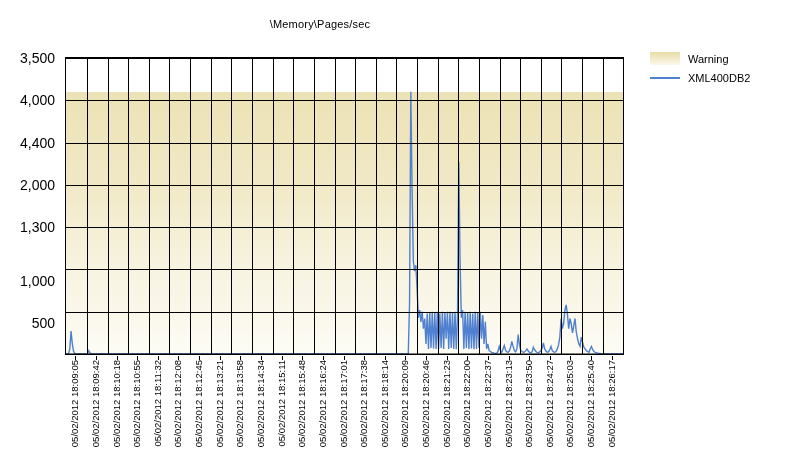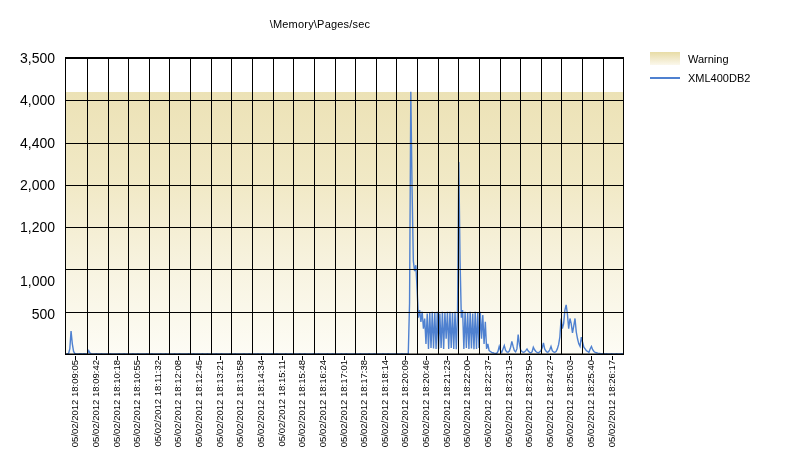--- a/index.html
+++ b/index.html
@@ -152,23 +152,23 @@
   }
 </style>
 </head>
 <body>
 
 <div id="root">
 
   <div id="chart-title">\Memory\Pages/sec</div>
 
   <div id="y-axis">
-      <div class="ylabel" style="top: 257px;">500</div>
+      <div class="ylabel" style="top: 266px;">500</div>
       <div class="ylabel" style="top: 224px;">1,000</div>
-      <div class="ylabel" style="top: 170.143px;">1,200</div>
+      <div class="ylabel" style="top: 170.143px;">1,300</div>
       <div class="ylabel" style="top: 127.857px;">2,000</div>
       <div class="ylabel" style="top: 85.5714px;">4,400</div>
       <div class="ylabel" style="top: 43.2857px;">4,000</div>
       <div class="ylabel" style="top: 1px;">3,500</div>
     </div>
 
   <div id="plot-area">
     <div id="warning-band" style="top: 33.8286px; height: 262.171px;"></div>
     <svg id="series-svg" width="557" height="296">
         <polyline points="0.00,295.83 1.26,295.75 2.53,295.58 3.79,290.93 5.05,273.17 6.32,285.85 7.58,293.46 8.84,295.58 10.10,295.75 11.37,295.83 12.63,295.83 13.89,295.66 15.16,295.75 16.42,295.83 17.68,295.66 18.95,295.75 20.21,295.83 21.47,295.58 22.73,292.62 24.00,295.15 25.26,295.75 26.52,295.83 27.79,295.92 29.05,295.83 30.31,295.75 31.58,295.83 32.84,295.92 34.10,295.83 35.37,295.75 36.63,295.83 37.89,295.92 39.15,295.83 40.42,295.83 41.68,295.92 42.94,295.83 44.21,295.75 45.47,295.83 46.73,295.92 48.00,295.83 49.26,295.83 50.52,295.92 51.78,295.83 53.05,295.75 54.31,295.83 55.57,295.92 56.84,295.83 58.10,295.75 59.36,295.83 60.63,295.92 61.89,295.83 63.15,295.83 64.41,295.92 65.68,295.83 66.94,295.75 68.20,295.83 69.47,295.92 70.73,295.83 71.99,295.75 73.26,295.83 74.52,295.92 75.78,295.83 77.05,295.83 78.31,295.92 79.57,295.83 80.83,295.75 82.10,295.83 83.36,295.92 84.62,295.83 85.89,295.75 87.15,295.83 88.41,295.92 89.68,295.83 90.94,295.83 92.20,295.92 93.46,295.83 94.73,295.75 95.99,295.83 97.25,295.92 98.52,295.83 99.78,295.75 101.04,295.83 102.31,295.92 103.57,295.83 104.83,295.83 106.10,295.92 107.36,295.83 108.62,295.75 109.88,295.83 111.15,295.92 112.41,295.83 113.67,295.75 114.94,295.83 116.20,295.92 117.46,295.83 118.73,295.83 119.99,295.92 121.25,295.83 122.51,295.75 123.78,295.83 125.04,295.92 126.30,295.83 127.57,295.75 128.83,295.83 130.09,295.92 131.36,295.83 132.62,295.83 133.88,295.92 135.15,295.83 136.41,295.75 137.67,295.83 138.93,295.92 140.20,295.83 141.46,295.75 142.72,295.83 143.99,295.92 145.25,295.83 146.51,295.83 147.78,295.92 149.04,295.83 150.30,295.75 151.56,295.83 152.83,295.92 154.09,295.83 155.35,295.75 156.62,295.83 157.88,295.92 159.14,295.83 160.41,295.83 161.67,295.92 162.93,295.83 164.20,295.75 165.46,295.83 166.72,295.92 167.98,295.83 169.25,295.75 170.51,295.83 171.77,295.92 173.04,295.83 174.30,295.83 175.56,295.92 176.83,295.83 178.09,295.75 179.35,295.83 180.61,295.92 181.88,295.83 183.14,295.75 184.40,295.83 185.67,295.92 186.93,295.83 188.19,295.83 189.46,295.92 190.72,295.83 191.98,295.75 193.24,295.83 194.51,295.92 195.77,295.83 197.03,295.75 198.30,295.83 199.56,295.92 200.82,295.83 202.09,295.83 203.35,295.92 204.61,295.83 205.88,295.75 207.14,295.83 208.40,295.92 209.66,295.83 210.93,295.75 212.19,295.83 213.45,295.92 214.72,295.83 215.98,295.83 217.24,295.92 218.51,295.83 219.77,295.75 221.03,295.83 222.29,295.92 223.56,295.83 224.82,295.75 226.08,295.83 227.35,295.92 228.61,295.83 229.87,295.83 231.14,295.92 232.40,295.83 233.66,295.75 234.93,295.83 236.19,295.92 237.45,295.83 238.71,295.75 239.98,295.83 241.24,295.92 242.50,295.83 243.77,295.83 245.03,295.92 246.29,295.83 247.56,295.75 248.82,295.83 250.08,295.92 251.34,295.83 252.61,295.75 253.87,295.83 255.13,295.92 256.40,295.83 257.66,295.83 258.92,295.92 260.19,295.83 261.45,295.75 262.71,295.83 263.98,295.92 265.24,295.83 266.50,295.75 267.76,295.83 269.03,295.92 270.29,295.83 271.55,295.83 272.82,295.92 274.08,295.83 275.34,295.75 276.61,295.83 277.87,295.92 279.13,295.83 280.39,295.75 281.66,295.83 282.92,295.92 284.18,295.83 285.45,295.83 286.71,295.92 287.97,295.83 289.24,295.75 290.50,295.83 291.76,295.92 293.02,295.83 294.29,295.75 295.55,295.83 296.81,295.92 298.08,295.83 299.34,295.83 300.60,295.92 301.87,295.83 303.13,295.75 304.39,295.83 305.66,295.92 306.92,295.83 308.18,295.75 309.44,295.83 310.71,295.92 311.97,295.83 313.23,295.83 314.50,295.92 315.76,295.83 317.02,295.75 318.29,295.83 319.55,295.92 320.81,295.83 322.07,295.75 323.34,295.83 324.60,295.92 325.86,295.83 327.13,295.83 328.39,295.92 329.65,295.83 330.92,295.75 332.18,295.83 333.44,295.92 334.71,295.83 335.97,295.75 337.23,295.83 338.49,295.92 339.76,295.83 341.02,295.83 342.28,295.92 343.55,245.26 344.81,33.83 346.07,131.09 347.34,202.97 348.60,213.12 349.86,207.20 351.12,231.73 352.39,259.63 353.65,252.02 354.91,263.86 356.18,253.71 357.44,270.63 358.70,260.48 359.97,285.85 361.23,255.41 362.49,290.93 363.76,254.56 365.02,290.08 366.28,253.71 367.54,290.50 368.81,254.56 370.07,290.93 371.33,253.71 372.60,291.35 373.86,255.41 375.12,290.08 376.39,253.71 377.65,290.93 378.91,254.56 380.17,280.78 381.44,253.71 382.70,290.93 383.96,253.71 385.23,290.08 386.49,254.56 387.75,290.93 389.02,253.71 390.28,291.35 391.54,255.41 392.80,104.02 394.07,202.97 395.33,259.63 396.59,252.02 397.86,290.93 399.12,253.71 400.38,290.08 401.65,254.56 402.91,290.93 404.17,253.71 405.44,290.50 406.70,255.41 407.96,291.35 409.22,253.71 410.49,290.93 411.75,254.56 413.01,290.08 414.28,253.71 415.54,280.78 416.80,257.10 418.07,285.85 419.33,263.86 420.59,290.93 421.85,285.85 423.12,292.62 424.38,293.46 425.64,294.31 426.91,294.73 428.17,295.15 429.43,295.32 430.70,295.49 431.96,293.46 433.22,288.39 434.49,292.62 435.75,294.31 437.01,290.93 438.27,287.54 439.54,292.19 440.80,293.89 442.06,294.31 443.33,293.04 444.59,289.23 445.85,283.31 447.12,288.39 448.38,292.62 449.64,293.89 450.90,290.93 452.17,276.55 453.43,286.70 454.69,292.19 455.96,293.46 457.22,294.31 458.48,293.89 459.75,292.62 461.01,290.93 462.27,293.04 463.54,294.31 464.80,294.73 466.06,293.89 467.32,289.23 468.59,291.77 469.85,293.46 471.11,294.31 472.38,294.73 473.64,293.89 474.90,292.62 476.17,290.08 477.43,285.01 478.69,290.93 479.95,293.04 481.22,294.31 482.48,293.89 483.74,291.77 485.01,288.39 486.27,292.62 487.53,293.89 488.80,294.31 490.06,293.46 491.32,290.93 492.59,286.70 493.85,279.09 495.11,260.48 496.37,270.63 497.64,265.55 498.90,252.02 500.16,246.95 501.43,256.25 502.69,270.63 503.95,260.48 505.22,265.55 506.48,274.86 507.74,268.09 509.00,260.48 510.27,274.01 511.53,280.78 512.79,285.85 514.06,288.39 515.32,279.09 516.58,284.16 517.85,289.23 519.11,290.93 520.37,292.62 521.63,293.46 522.90,294.31 524.16,290.93 525.42,288.39 526.69,291.77 527.95,293.46 529.21,294.31 530.48,294.73 531.74,295.15 533.00,295.32 534.27,295.49 535.53,295.58 536.79,295.66 538.05,295.75 539.32,295.83 540.58,295.75 541.84,295.83 543.11,295.92 544.37,295.83 545.63,295.75 546.90,295.83 548.16,295.92 549.42,295.83 550.68,295.75 551.95,295.83 553.21,295.92 554.47,295.83 555.74,295.75 557.00,295.83" fill="none" stroke="#4f81d0" stroke-width="1.4" stroke-linejoin="miter"></polyline>

